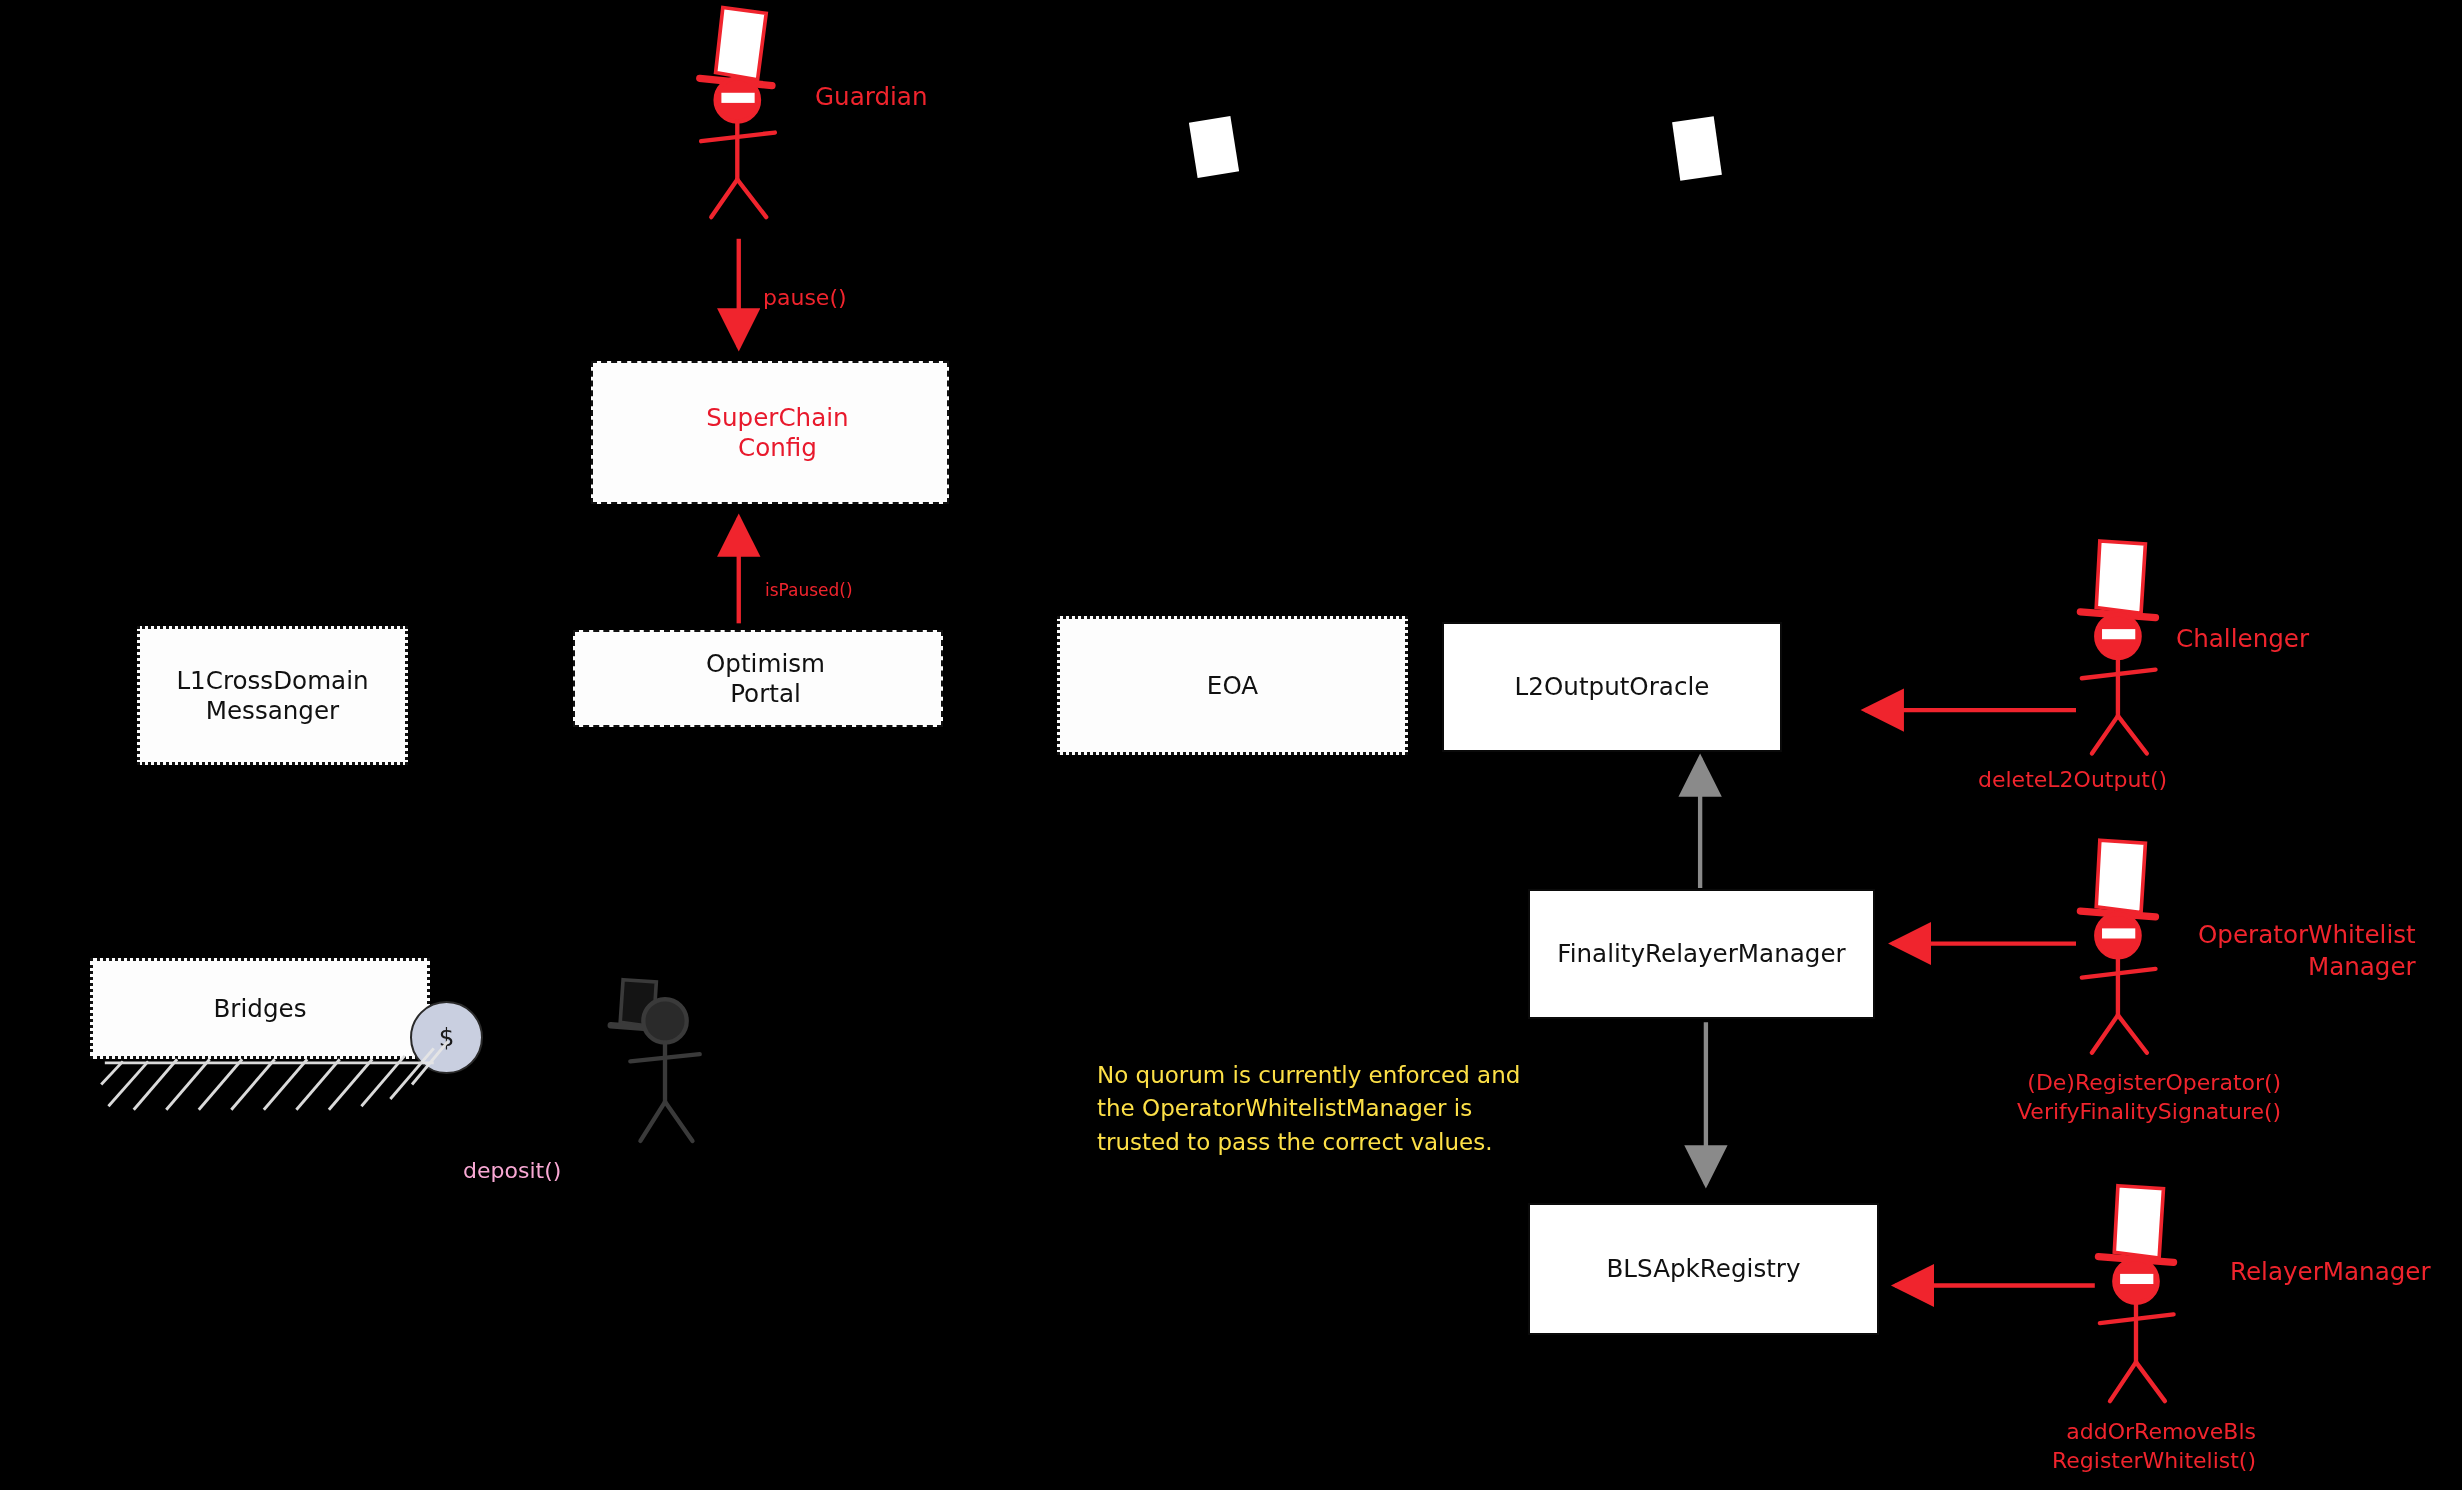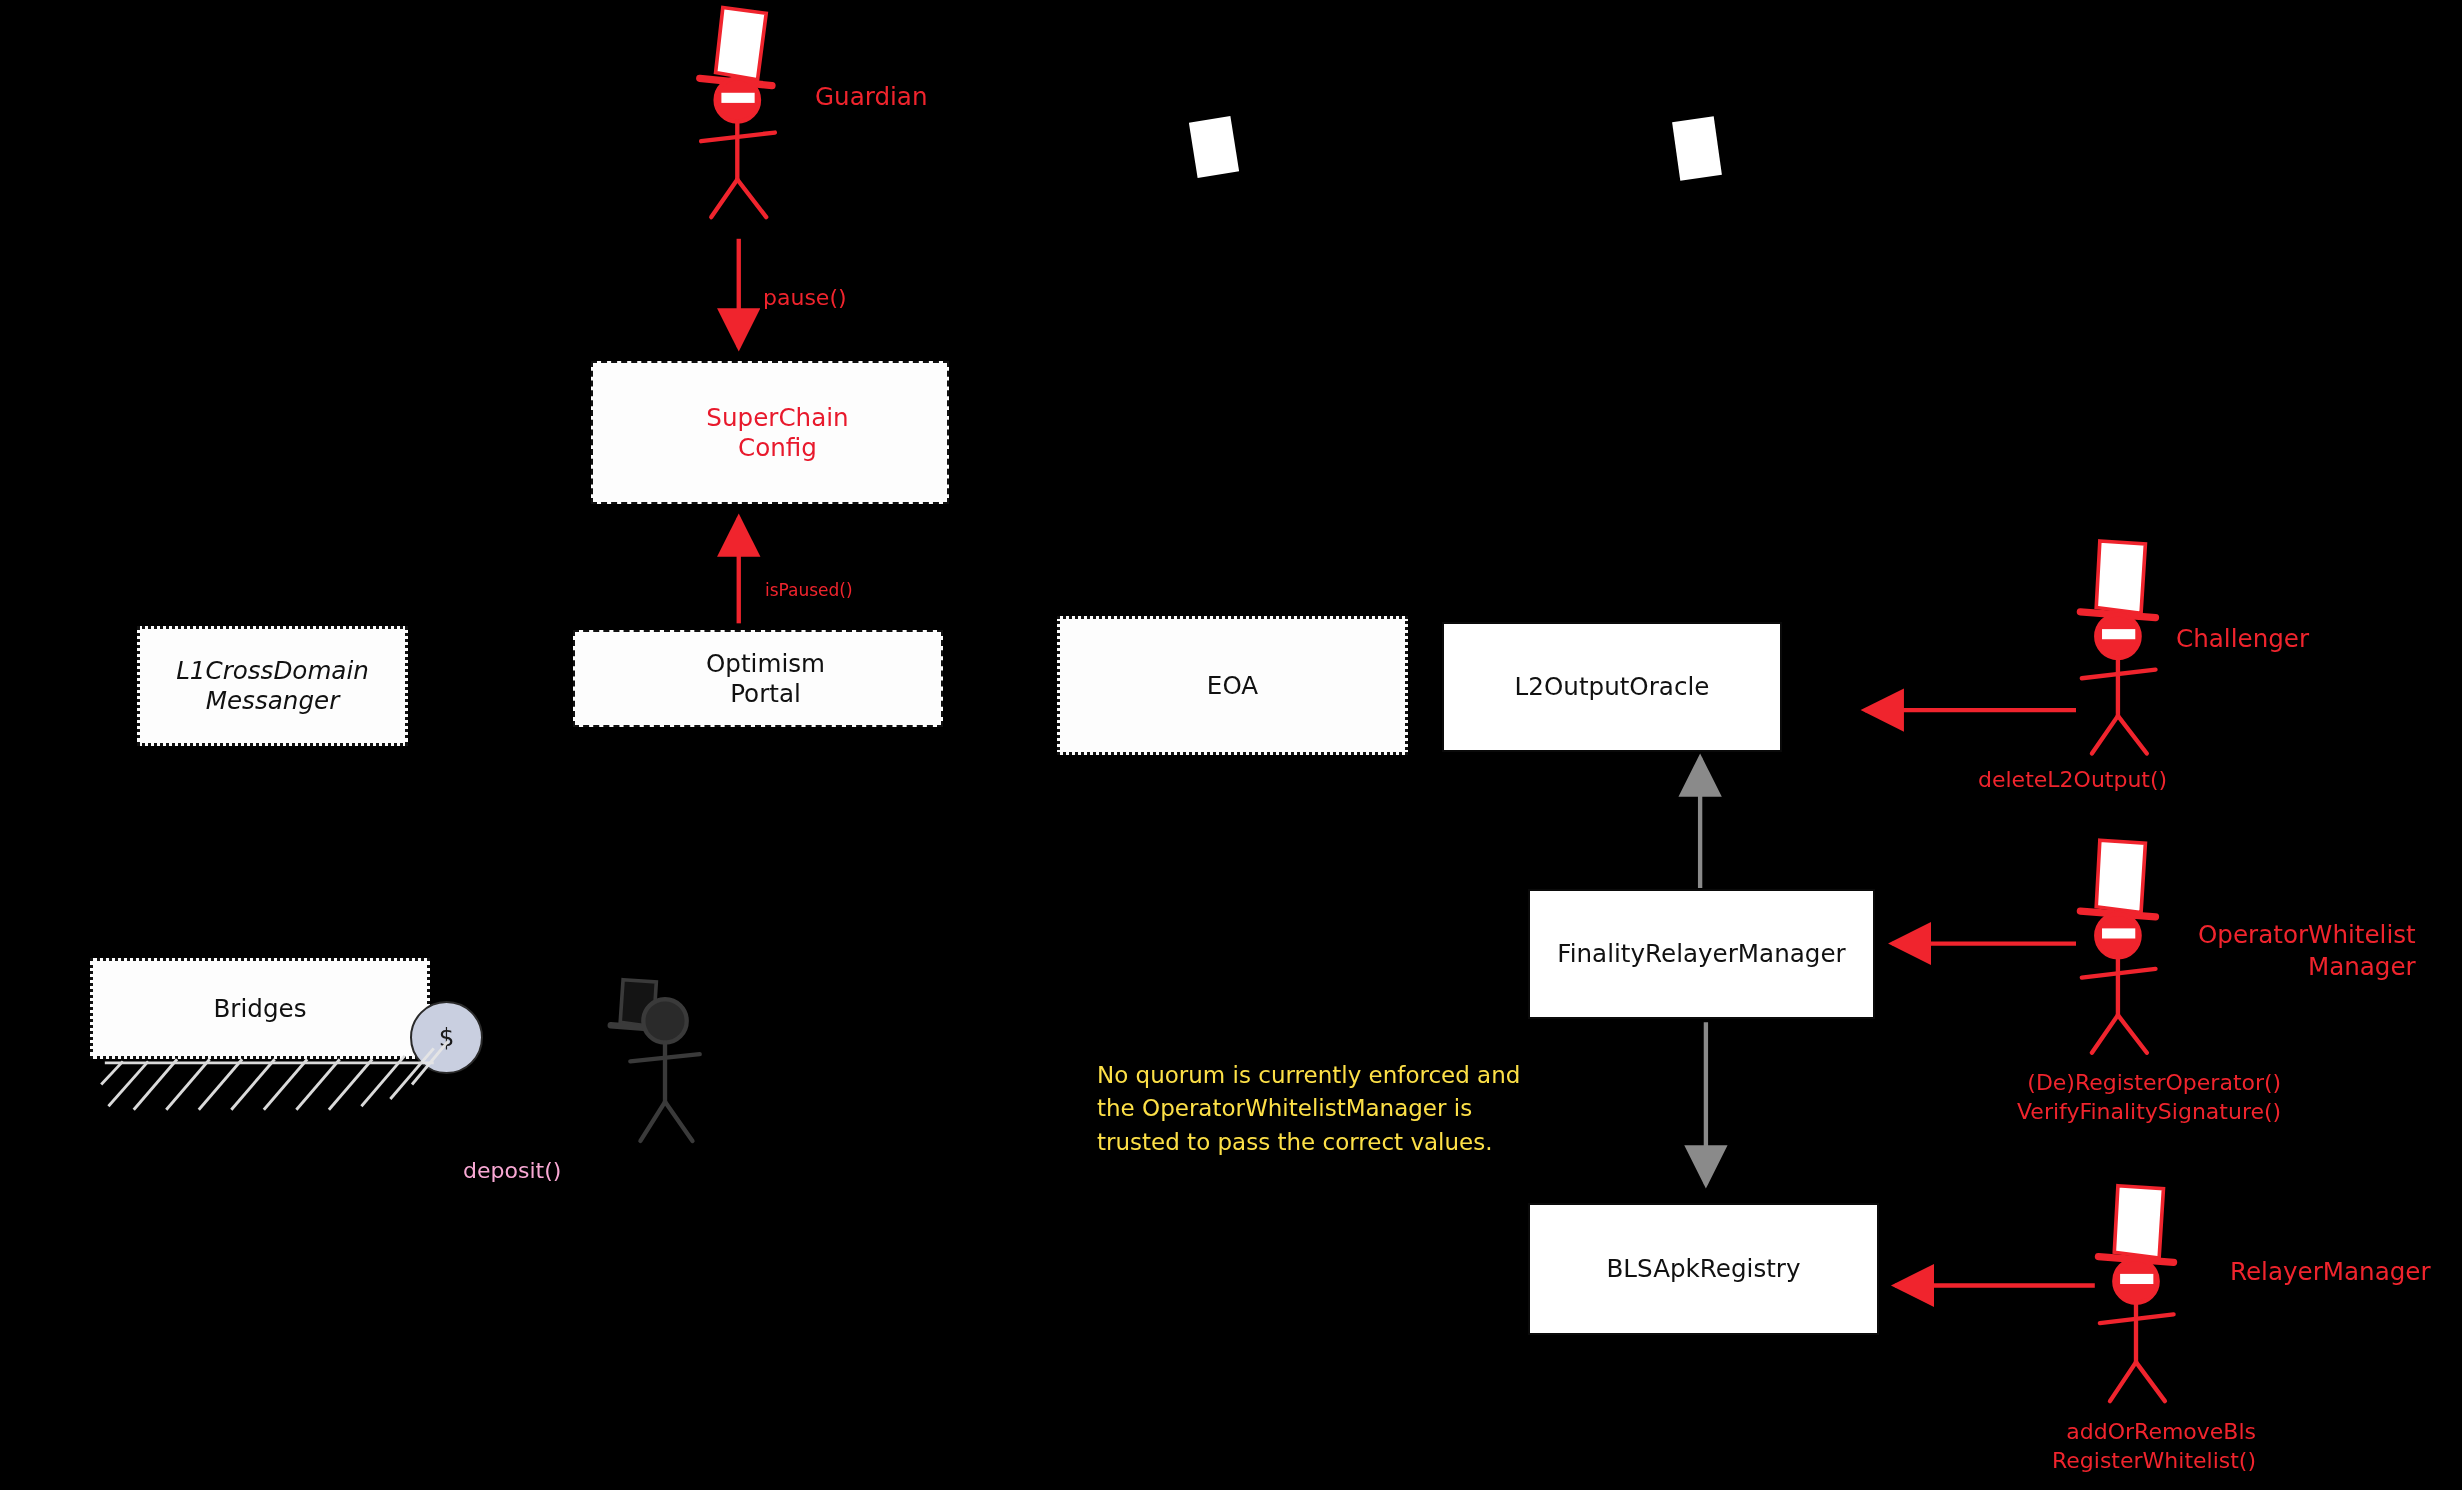--- a/index.html
+++ b/index.html
@@ -86,21 +86,21 @@
 <body>
 
 <div id="canvas">
 
   <div class="paper" style="left:1193px; top:119px; width:42px; height:56px; transform: rotate(-9deg);"></div>
   <div class="paper" style="left:1676px; top:119px; width:42px; height:59px; transform: rotate(-8deg);"></div>
 
   <div class="node node-dashed node-red-text" style="left:591px; top:361px; width:358px; height:143px; font-size:24.6px;">SuperChain
 Config</div>
 
-  <div class="node node-dotted" style="left:137px; top:626px; width:271px; height:120px; font-size:24.6px;font-style:italic;">L1CrossDomain
+  <div class="node node-dotted" style="left:137px; top:626px; width:271px; height:139px; font-size:24.6px;">L1CrossDomain
 Messanger</div>
 
   <div class="node node-dashed" style="left:573px; top:630px; width:370px; height:97px; font-size:24.6px;">Optimism
 Portal</div>
 
   <div class="node node-dotted" style="left:1057px; top:616px; width:351px; height:139px; font-size:24.6px;">EOA</div>
 
   <div class="node node-white" style="left:1442px; top:622px; width:340px; height:130px; font-size:24.6px;">L2OutputOracle</div>
 
   <div class="node node-white" style="left:1528px; top:889px; width:347px; height:130px; font-size:24.6px;">FinalityRelayerManager</div>

